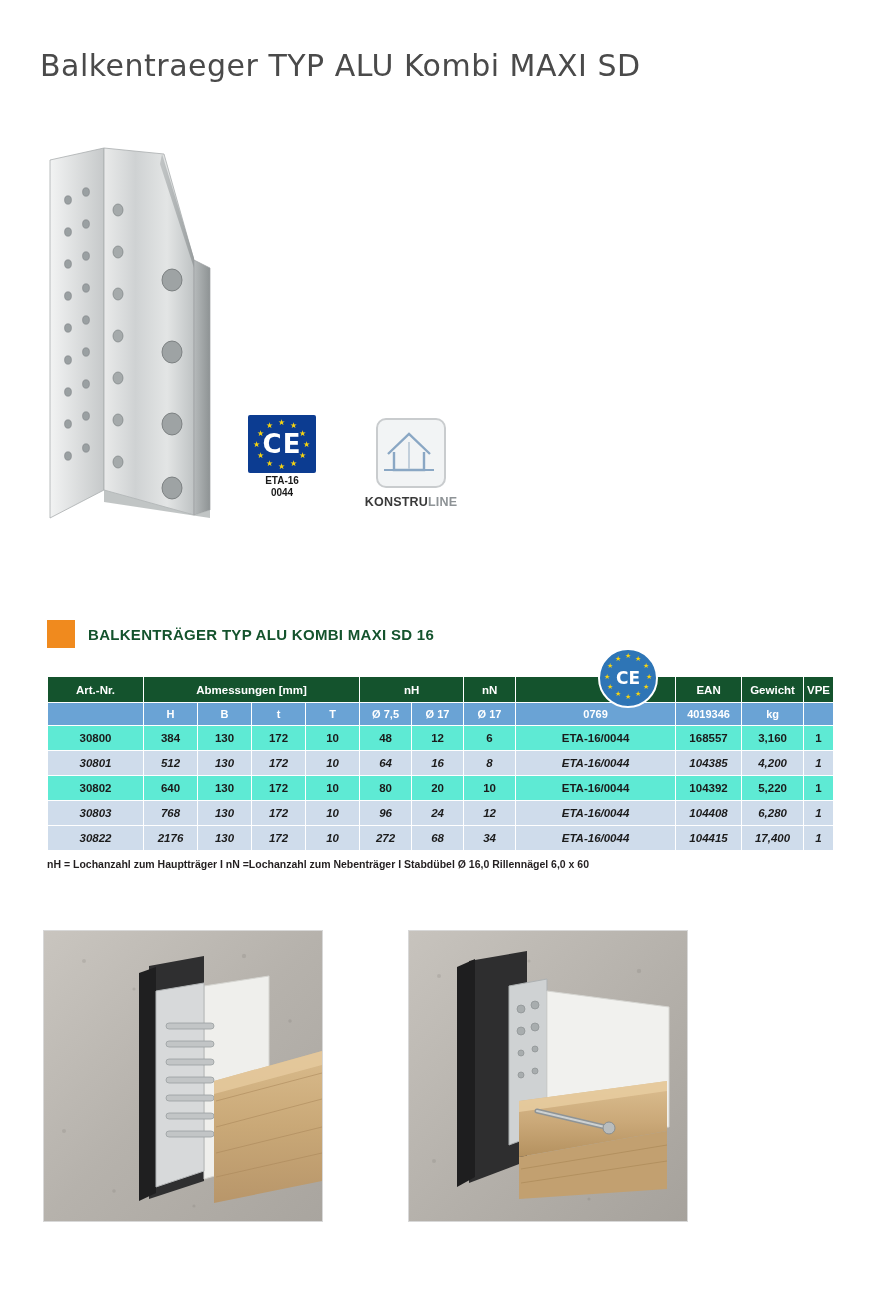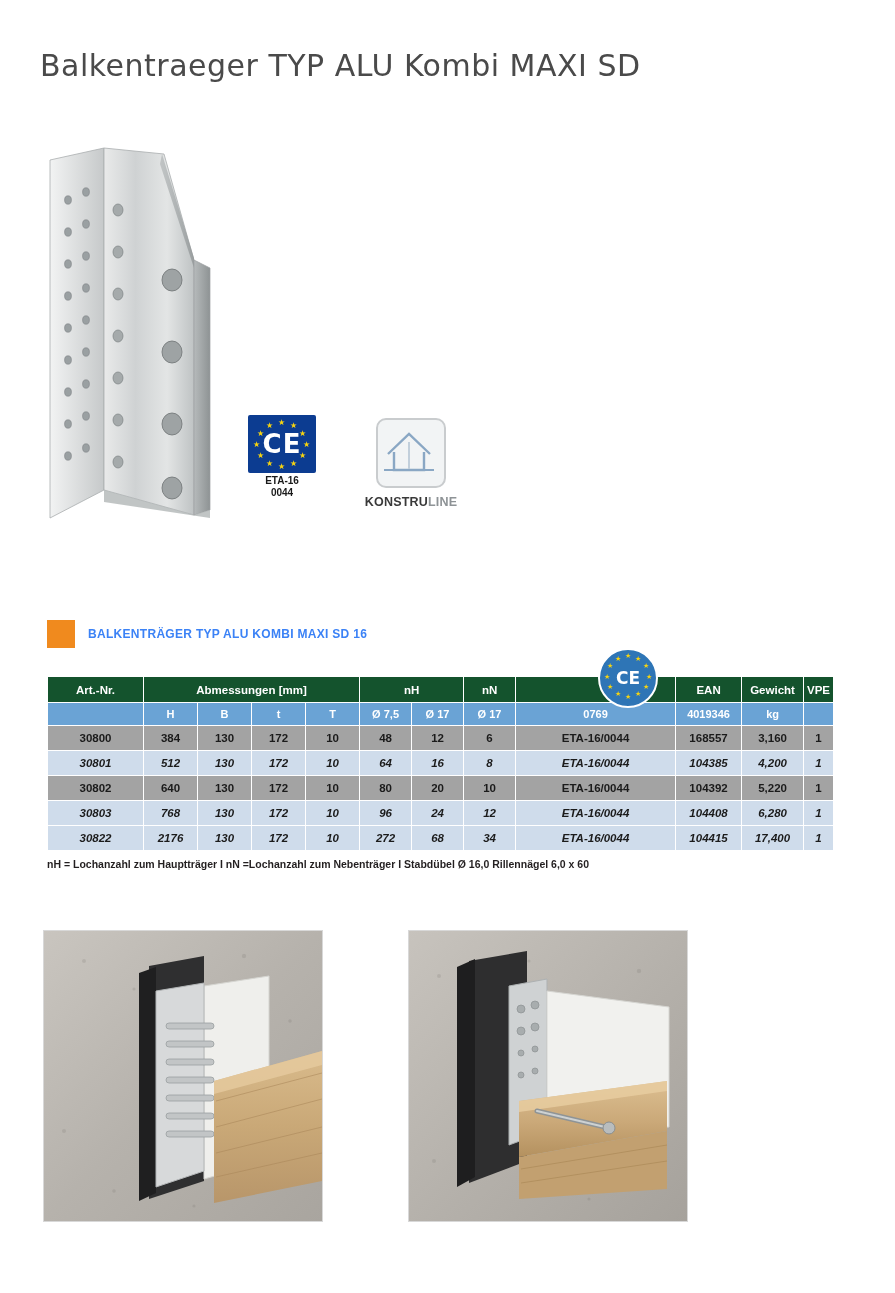--- a/index.html
+++ b/index.html
@@ -118,24 +118,24 @@
     display: flex;
     align-items: center;
   }
   .sec-head .swatch {
     width: 28px;
     height: 28px;
     background: #f08a1e;
     margin-right: 13px;
   }
   .sec-head .txt {
-    font-size: 12px;
+    font-size: 15px;
     font-weight: bold;
     letter-spacing: 0.3px;
-    color: #3b82f6;
+    color: #14532d;
     white-space: nowrap;
   }
 
   
   .tbl-wrap {
     position: absolute;
     left: 47px;
     top: 676px;
     width: 786px;
   }
@@ -158,21 +158,21 @@
     color: #ffffff;
     height: 25px;
     font-size: 11.5px;
   }
   tr.hdr2 th {
     background: #6aa3d5;
     color: #ffffff;
     height: 22px;
     font-size: 11px;
   }
-  tr.r-white td { background: #a3a3a3; }
+  tr.r-white td { background: #5eead4; }
   tr.r-blue td { background: #cfdceb; font-style: italic; }
   td.artnr { font-weight: normal; }
   .ce-cell {
     position: relative;
   }
   
   .ce-round {
     position: absolute;
     left: 551px;
     top: -28px;

